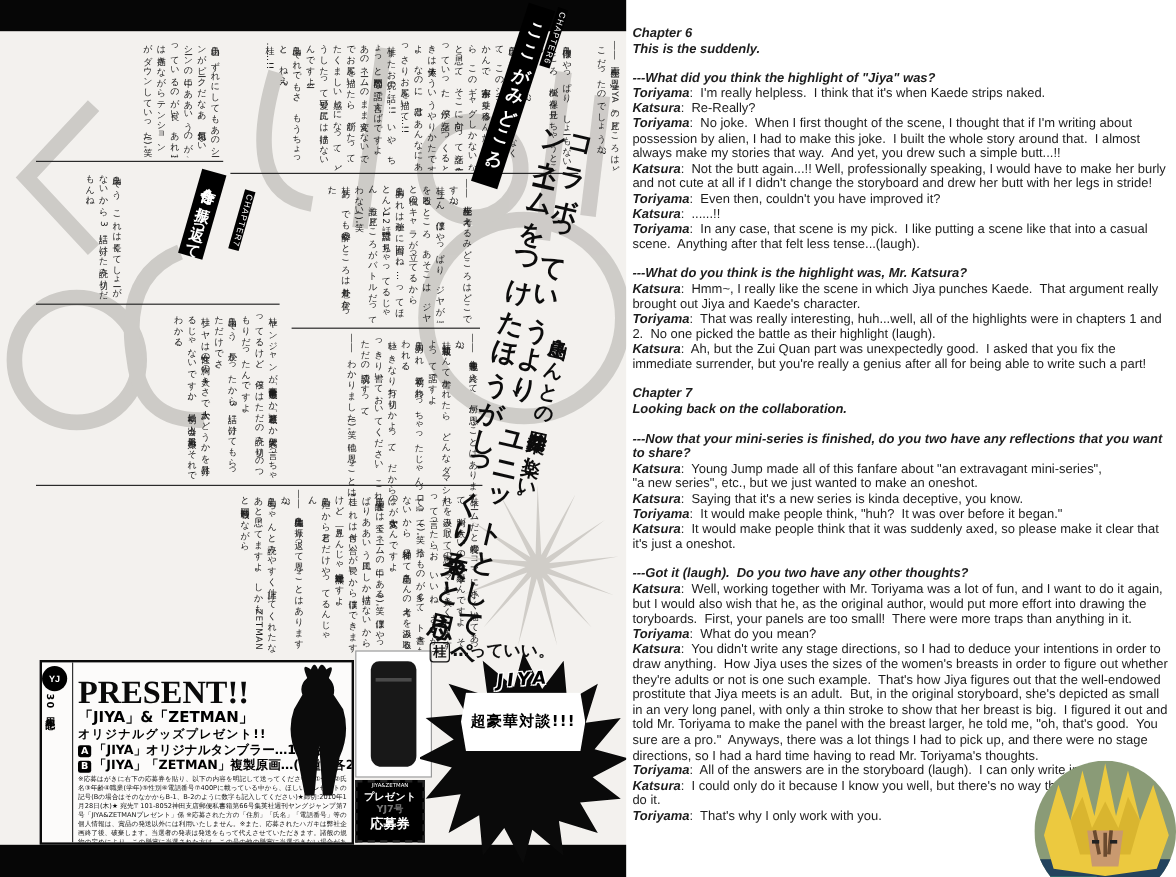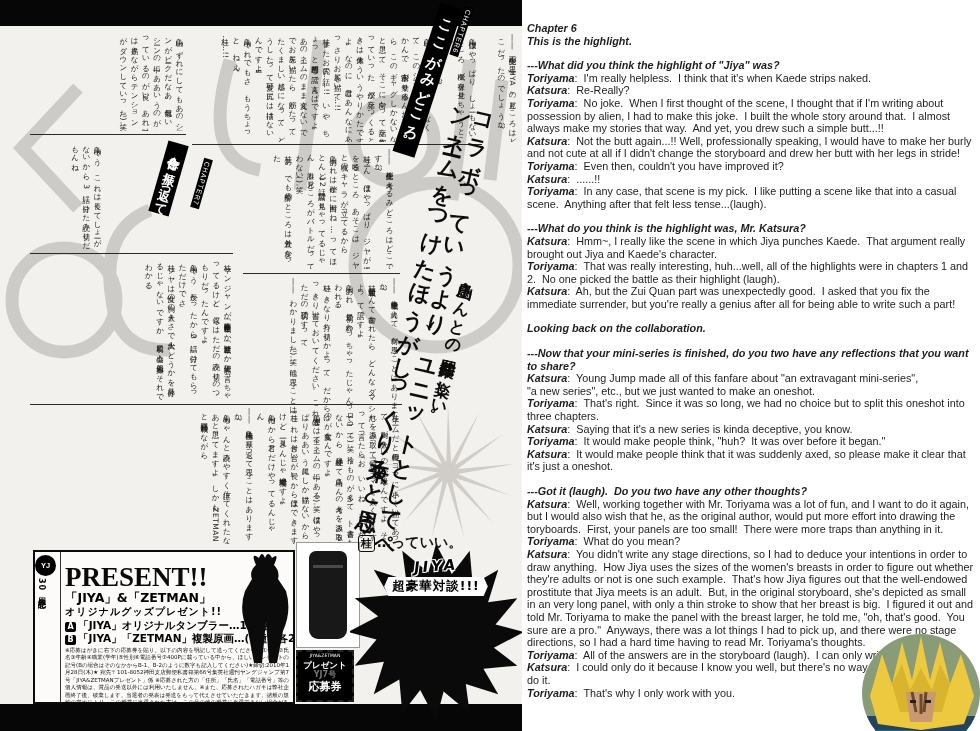--- a/index.html
+++ b/index.html
@@ -80,21 +80,21 @@
   .coupon .c4{background:#000;color:#fff;font-size:11px;font-weight:bold;line-height:1.25;}
 
   .burst{position:absolute;left:350px;top:540px;z-index:5;}
   .burst-content{position:absolute;left:356px;top:556px;width:160px;z-index:6;text-align:center;
                  font-family:"DejaVu Sans",sans-serif;}
   .b-logo{font-style:italic;font-weight:bold;font-size:15px;letter-spacing:3px;color:#000;
           text-shadow:-1px -1px 0 #fff,1px -1px 0 #fff,-1px 1px 0 #fff,1px 1px 0 #fff;display:inline-block;
           transform:rotate(-4deg);}
   .b-name1{font-size:31px;font-weight:900;color:#fff;letter-spacing:4px;line-height:1.05;}
   .b-ribbon{display:inline-block;background:#fff;color:#000;font-size:12.5px;font-weight:bold;
-            letter-spacing:1px;padding:1px 8px;margin:2px 0;
+            letter-spacing:1px;padding:16px 8px;margin:2px 0;
             clip-path:polygon(0 50%,4% 0,96% 0,100% 50%,96% 100%,4% 100%);}
   .b-name2{font-size:36px;font-weight:900;color:#fff;letter-spacing:6px;line-height:1.05;}
 
   
   .page-right{position:absolute;left:522px;top:16px;width:458px;height:731px;background:#fff;}
   .dialogue{position:absolute;left:5px;top:6px;width:450px;color:#1d1d1d;font-size:10.8px;line-height:12.6px;}
   .blk{margin:0;white-space:pre-wrap;}
   .heading,.question{font-weight:bold;font-style:italic;}
   .speaker{font-style:italic;text-align:right;}
   .gap{height:12px;}
@@ -213,42 +213,42 @@
   </svg>
   <div class="burst-content">
     <div><span class="b-logo">JIYA</span></div>
     <div><span class="b-ribbon">超豪華対談!!!</span></div>
   </div>
 </div>
 
 <div class="page-right">
   <div class="dialogue" id="dialogue">
       <p class="blk heading">Chapter 6</p>
-      <p class="blk heading">This is the highlight.</p>
+      <p class="blk heading">This is the suddenly.</p>
       <div class="gap"></div>
       <p class="blk question">---What did you think the highlight of "Jiya" was?</p>
       <p class="blk line"><b class="speaker">Toriyama</b>:  I'm really helpless.  I think that it's when Kaede strips naked.</p>
       <p class="blk line"><b class="speaker">Katsura</b>:  Re-Really?</p>
       <p class="blk line"><b class="speaker">Toriyama</b>:  No joke.  When I first thought of the scene, I thought that if I'm writing about possession by alien, I had to make this joke.  I built the whole story around that.  I almost always make my stories that way.  And yet, you drew such a simple butt...!!</p>
       <p class="blk line"><b class="speaker">Katsura</b>:  Not the butt again...!! Well, professionally speaking, I would have to make her burly and not cute at all if I didn't change the storyboard and drew her butt with her legs in stride!</p>
       <p class="blk line"><b class="speaker">Toriyama</b>:  Even then, couldn't you have improved it?</p>
       <p class="blk line"><b class="speaker">Katsura</b>:  ......!!</p>
       <p class="blk line"><b class="speaker">Toriyama</b>:  In any case, that scene is my pick.  I like putting a scene like that into a casual scene.  Anything after that felt less tense...(laugh).</p>
       <div class="gap"></div>
       <p class="blk question">---What do you think is the highlight was, Mr. Katsura?</p>
       <p class="blk line"><b class="speaker">Katsura</b>:  Hmm~, I really like the scene in which Jiya punches Kaede.  That argument really brought out Jiya and Kaede's character.</p>
       <p class="blk line"><b class="speaker">Toriyama</b>:  That was really interesting, huh...well, all of the highlights were in chapters 1 and 2.  No one picked the battle as their highlight (laugh).</p>
       <p class="blk line"><b class="speaker">Katsura</b>:  Ah, but the Zui Quan part was unexpectedly good.  I asked that you fix the immediate surrender, but you're really a genius after all for being able to write such a part!</p>
       <div class="gap"></div>
+      <p class="blk heading">Chapter 7</p>
       <p class="blk heading">Looking back on the collaboration.</p>
       <div class="gap"></div>
       <p class="blk question">---Now that your mini-series is finished, do you two have any reflections that you want to share?</p>
       <p class="blk line"><b class="speaker">Katsura</b>:  Young Jump made all of this fanfare about "an extravagant mini-series",
 "a new series", etc., but we just wanted to make an oneshot.</p>
-      <p class="blk line"><b class="speaker">Toriyama</b>:  That's right.  Since it was so long, we had no choice but to split this oneshot into three chapters.</p>
       <p class="blk line"><b class="speaker">Katsura</b>:  Saying that it's a new series is kinda deceptive, you know.</p>
       <p class="blk line"><b class="speaker">Toriyama</b>:  It would make people think, "huh?  It was over before it began."</p>
       <p class="blk line"><b class="speaker">Katsura</b>:  It would make people think that it was suddenly axed, so please make it clear that it's just a oneshot.</p>
       <div class="gap"></div>
       <p class="blk question">---Got it (laugh).  Do you two have any other thoughts?</p>
       <p class="blk line"><b class="speaker">Katsura</b>:  Well, working together with Mr. Toriyama was a lot of fun, and I want to do it again, but I would also wish that he, as the original author, would put more effort into drawing the toryboards.  First, your panels are too small!  There were more traps than anything in it.</p>
       <p class="blk line"><b class="speaker">Toriyama</b>:  What do you mean?</p>
       <p class="blk line"><b class="speaker">Katsura</b>:  You didn't write any stage directions, so I had to deduce your intentions in order to draw anything.  How Jiya uses the sizes of the women's breasts in order to figure out whether they're adults or not is one such example.  That's how Jiya figures out that the well-endowed prostitute that Jiya meets is an adult.  But, in the original storyboard, she's depicted as small in an very long panel, with only a thin stroke to show that her breast is big.  I figured it out and told Mr. Toriyama to make the panel with the breast larger, he told me, "oh, that's good.  You sure are a pro."  Anyways, there was a lot things I had to pick up, and there were no stage directions, so I had a hard time having to read Mr. Toriyama's thoughts.</p>
       <p class="blk line"><b class="speaker">Toriyama</b>:  All of the answers are in the storyboard (laugh).  I can only write in t</p>
       <p class="blk line"><b class="speaker">Katsura</b>:  I could only do it because I know you well, but there's no way that ne

